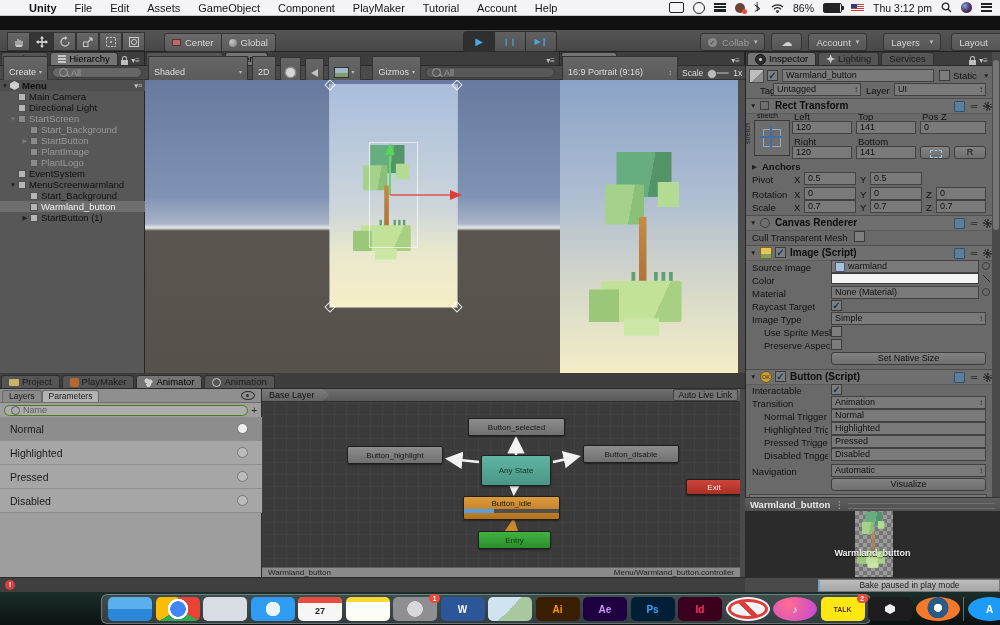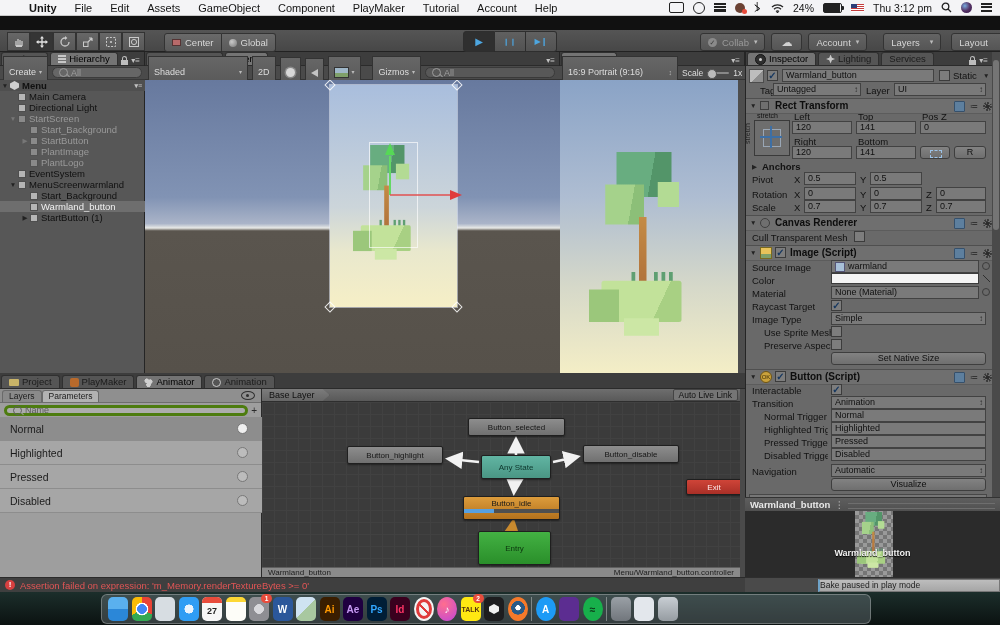--- a/index.html
+++ b/index.html
@@ -106,21 +106,21 @@
 .presetic{font-size:8px;color:#222;line-height:9px}
 .gearic{width:9px;height:9px;border-radius:50%;background:radial-gradient(circle,#2c2c2c 25%,transparent 27%),repeating-conic-gradient(#3a3a3a 0 25deg,transparent 25deg 45deg)}
 .objdot{position:absolute;width:8px;height:8px;border:1.3px solid #3c3c3c;border-radius:50%;box-sizing:border-box}
 .secbar{position:absolute;left:0;width:247px;background:#6f6f6f;border-top:1px solid #4f4f4f;border-bottom:1px solid #5c5c5c}
 
 #preview-hdr{left:745px;top:497px;width:255px;height:14px;background:linear-gradient(#5e5e5e,#505050);border-top:1px solid #333;color:#e8e8e8;font-size:9.5px;font-weight:bold;display:flex;align-items:center;padding:0 5px;gap:4px;box-sizing:border-box}
 #preview-body{left:745px;top:511px;width:255px;height:66px;background:#2b2b2b;overflow:hidden}
 #preview-checker{position:absolute;left:110px;top:0;width:38px;height:66px;background-color:#8a8a8a;background-image:linear-gradient(45deg,#767676 25%,transparent 25%,transparent 75%,#767676 75%),linear-gradient(45deg,#767676 25%,#9a9a9a 25%,#9a9a9a 75%,#767676 75%);background-size:8px 8px;background-position:0 0,4px 4px;overflow:hidden}
 .pv-cap{position:absolute;width:255px;text-align:center;color:#f2f2f2;font-size:9px;text-shadow:0 1px 1px #000}
 #bake-bar{left:745px;top:577px;width:255px;height:15px;background:#4a4a4a;border-top:1px solid #2e2e2e;box-sizing:border-box}
-#bake-chip{position:absolute;left:73px;top:1px;width:182px;height:13px;background:linear-gradient(#bdbdbd,#a6a6a6);border:1px solid #777;border-left:2px solid #6fa3c8;box-sizing:border-box;color:#1d1d1d;font-size:8.5px;line-height:11px}
+#bake-chip{position:absolute;left:73px;top:1px;width:182px;height:13px;background:linear-gradient(#bdbdbd,#a6a6a6);border:1px solid #777;border-left:2px solid #6fa3c8;box-sizing:border-box;color:#1d1d1d;font-size:8.5px;text-align:center;line-height:11px}
 
 #bottompanel{left:0;top:373px;width:745px;height:204px;background:#4a4a4a;box-sizing:border-box}
 #bp-tabs{left:0;top:0;width:745px;height:16px}
 #anim-left{left:0;top:16px;width:262px;height:188px;background:#9e9e9e;border-right:1px solid #2a2a2a;box-sizing:border-box}
 .subtab{background:#8a8a8a;border:1px solid #6a6a6a;border-bottom:none;border-radius:3px 3px 0 0;font-size:8.5px;color:#1a1a1a;padding:0 6px;line-height:11px}
 .subtab.active{background:#b2b2b2}
 .prow{position:absolute;left:0;width:262px;height:24px;background:#a6a6a6;border-bottom:1px solid #8d8d8d;display:flex;align-items:center;font-size:10.5px;color:#1b1b1b;padding-left:10px;box-sizing:border-box}
 .prow.sel{background:#8d8d8d}
 .radio{position:absolute;right:14px;width:11px;height:11px;border-radius:50%;border:1px solid #787878;background:#bcbcbc;box-sizing:border-box}
 .radio.on{background:#efefef}
@@ -138,21 +138,21 @@
 .idle-bar{width:95px;height:4px;background:#4f4f4f;margin-top:1px;position:relative}
 .idle-bar::after{content:"";position:absolute;left:0;top:0;width:32%;height:4px;background:#57a0e0}
 #graph-footer{position:absolute;left:0;top:178px;width:478px;height:10px;background:#8a8a8a;border-top:1px solid #5f5f5f;box-sizing:border-box;font-size:8px;color:#1c1c1c;display:flex;justify-content:space-between;padding:0 6px;align-items:center}
 
 #errbar{left:0;top:577px;width:745px;height:15px;background:#3f3f3f;border-top:1px solid #2a2a2a;display:flex;align-items:center;gap:5px;padding:0 5px;box-sizing:border-box}
 #err-ic{width:10px;height:10px;border-radius:50%;background:#d84040;color:#fff;font-size:8px;font-weight:bold;text-align:center;line-height:10px}
 #err-txt{color:#e25555;font-size:9.5px;white-space:nowrap}
 
 #desktop{left:0;top:592px;width:1000px;height:33px;background:linear-gradient(#1c2e2b,#0b1211)}
 #dock{position:absolute;left:101px;top:2px;width:770px;height:30px;background:rgba(130,140,145,.35);border:1px solid rgba(255,255,255,.28);border-radius:6px;display:flex;align-items:center;gap:3.5px;padding:0 6px;box-sizing:border-box}
-.di{width:20px;height:24px;border-radius:5px;position:relative;display:flex;align-items:center;justify-content:center;font-size:10px;font-weight:bold;color:#fff;flex:none}
+.di{width:44px;height:24px;border-radius:5px;position:relative;display:flex;align-items:center;justify-content:center;font-size:10px;font-weight:bold;color:#fff;flex:none}
 .di .bdg{position:absolute;right:-3px;top:-3px;min-width:9px;height:9px;border-radius:5px;background:#e84c3c;color:#fff;font-size:6.5px;font-weight:bold;line-height:9px;text-align:center;padding:0 1px}
 .dsep{width:1px;height:24px;background:rgba(255,255,255,.35);flex:none}
 .d-finder{background:linear-gradient(#5ab0ee 50%,#2b87d8 50%)}
 .d-chrome{background:radial-gradient(circle at 50% 50%,#4285f4 0 30%,#fff 32% 40%,transparent 42%),conic-gradient(#ea4335 0 33%,#34a853 33% 66%,#fbbc05 66% 100%)}
 .d-preview{background:#d7dde2;color:#555}
 .d-safari{background:radial-gradient(circle,#eaf4fd 0 28%,#2f9df4 30% 100%)}
 .d-cal{background:#f6f6f6;color:#222;font-size:9px}
 .d-cal::before{content:"";position:absolute;left:0;top:0;width:100%;height:6px;background:#e84c3c;border-radius:5px 5px 0 0}
 .d-notes{background:linear-gradient(#fdd835 20%,#fdfdf8 20%)}
 .d-prefs{background:radial-gradient(circle,#d8d8dc 0 30%,#8e8e93 32% 100%)}
@@ -221,21 +221,21 @@
       <span class="stat-ic ic-swirl"></span>
       <span class="stat-ic ic-stack"></span>
       <span class="stat-ic ic-rec"></span>
       <svg width="8" height="11">
           <path d="M4 0v11l3-2.5L1 3.5 7 8 1 12" transform="scale(.8)" stroke="#222" stroke-width="1.1" fill="none"></path>
         </svg>
       <svg width="13" height="10">
           <path d="M1 4a8 8 0 0 1 11 0M3 6.2a5 5 0 0 1 7 0M5 8.4a2.4 2.4 0 0 1 3 0" stroke="#222" stroke-width="1.3" fill="none"></path>
           <circle cx="6.5" cy="9.4" r=".9" fill="#222"></circle>
         </svg>
-      <span>24%</span>
+      <span>86%</span>
       <span class="stat-ic ic-batt"></span>
       <span class="stat-ic ic-flag"></span>
       <span>Thu 3:12 pm</span>
       <svg width="11" height="11">
           <circle cx="4.5" cy="4.5" r="3.3" stroke="#222" stroke-width="1.3" fill="none"></circle>
           <path d="M7 7l3 3" stroke="#222" stroke-width="1.3"></path>
         </svg>
       <span class="stat-ic ic-siri"></span>
       <span class="stat-ic ic-list"></span>
     </span>
@@ -726,21 +726,21 @@
     </div>
     <div id="anim-left" class="a">
       <div style="display:flex;align-items:flex-end;height:13px;background:#8f8f8f;border-bottom:1px solid #6e6e6e;padding-left:2px">
         <span class="subtab">Layers</span>
         <span class="subtab active">Parameters</span>
         <span style="margin-left:auto;margin-right:6px;margin-bottom:2px">
             <span class="eyeic" style="display:block"></span>
           </span>
       </div>
       <div style="display:flex;align-items:center;height:14px;padding:0 4px;gap:3px">
-        <span class="srch" style="flex:1;height:11px;background:#adadad;border:3px solid #4d7c0f;color:#5c5c5c">
+        <span class="srch" style="flex:1;height:11px;background:#adadad;border:1px solid #4d7c0f;color:#5c5c5c">
             <span class="mag" style="border-color:#5c5c5c"></span>
             <span>Name</span>
           </span>
         <span style="font-size:10px;color:#2a2a2a">+</span>
       </div>
       <div class="prow sel" style="top:28px">
           <span>Normal</span>
           <span class="radio on"></span>
         </div>
       <div class="prow" style="top:52px">
@@ -776,47 +776,46 @@
         <line x1="291" y1="73" x2="314" y2="68" stroke="#f2f2f2" stroke-width="2.5" marker-end="url(#aw)"></line>
         <line x1="253" y1="87" x2="252" y2="102" stroke="#f2f2f2" stroke-width="2.5" marker-end="url(#aw)"></line>
         <line x1="250" y1="141" x2="251" y2="134" stroke="#c98a2e" stroke-width="2.5" marker-end="url(#ao)"></line>
       </svg>
       <div class="node grey" style="left:206px;top:29px;width:97px;height:18px">
           <span>Button_selected</span>
         </div>
       <div class="node grey" style="left:85px;top:57px;width:96px;height:18px">
           <span>Button_highlight</span>
         </div>
-      <div class="node teal" style="left:219px;top:66px;width:70px;height:24px">
+      <div class="node teal" style="left:219px;top:66px;width:70px;height:31px">
           <span>Any State</span>
         </div>
       <div class="node grey" style="left:321px;top:56px;width:96px;height:18px">
           <span>Button_disable</span>
         </div>
       <div class="node orange" style="left:201px;top:107px;width:97px;height:24px">
           <span style="margin-top:2px">Button_idle</span>
           <span class="idle-bar"></span>
         </div>
-      <div class="node green" style="left:216px;top:142px;width:73px;height:34px">
+      <div class="node green" style="left:216px;top:142px;width:73px;height:18px">
           <span>Entry</span>
         </div>
       <div class="node red" style="left:424px;top:90px;width:56px;height:16px">
           <span>Exit</span>
         </div>
       <div id="graph-footer">
         <span>Warmland_button</span>
         <span>Menu/Warmland_button.controller</span>
       </div>
     </div>
 
   </div>
 
   <div id="errbar" class="a">
     <span id="err-ic">!</span>
-    <span id="err-txt">Assertion failed on expression: 'm_Memory.renderTextureBytes &gt;= 0'</span>
   </div>
 
   <div id="desktop" class="a">
     <div id="dock">
       <span class="di d-finder">
           <span></span>
         </span>
       <span class="di d-chrome">
           <span></span>
         </span>

